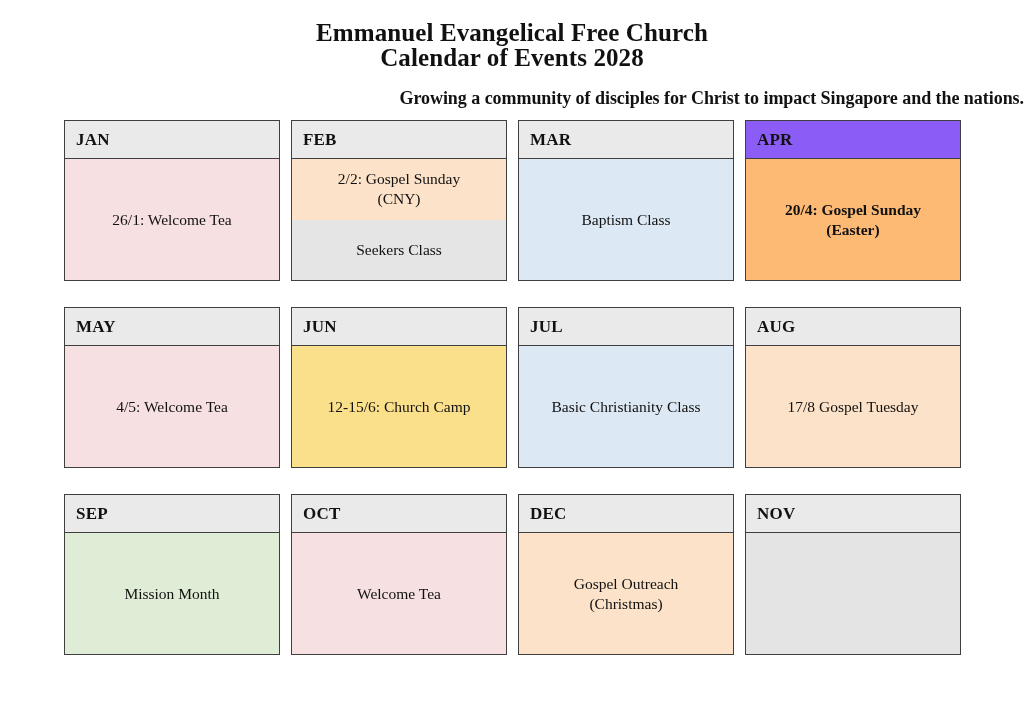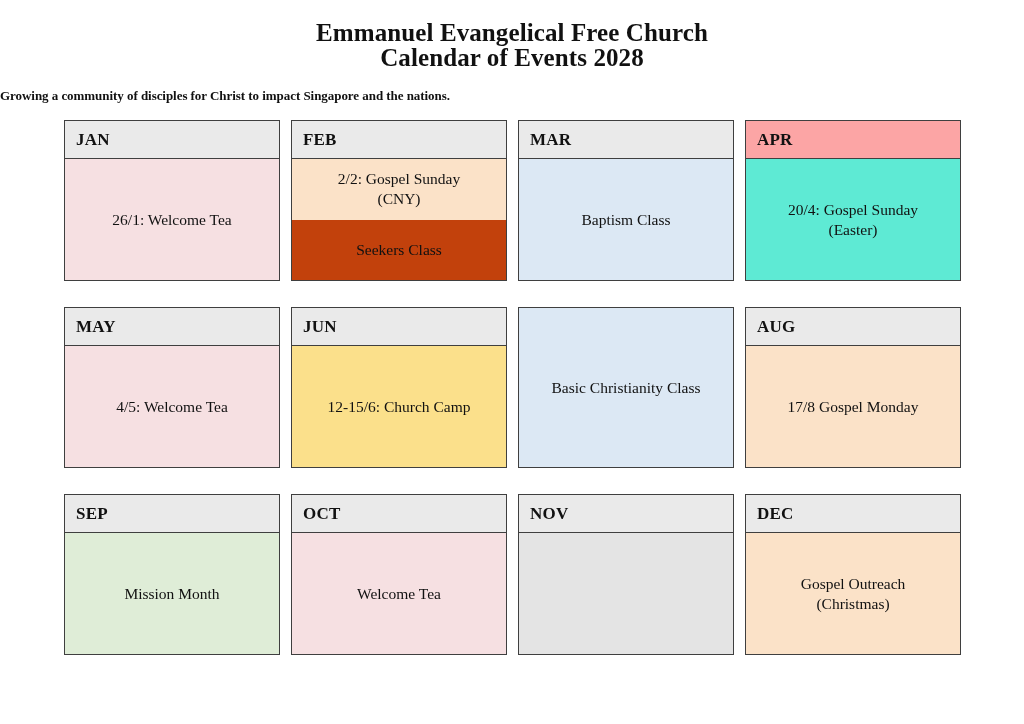--- a/index.html
+++ b/index.html
@@ -26,22 +26,22 @@
     text-align: center;
     padding-top: 20px;
   }
   .title-line {
     font-size: 25px;
     font-weight: bold;
     line-height: 25px;
     letter-spacing: 0.1px;
   }
   .tagline {
-    text-align: left;
-    font-size: 13px;
+    text-align: right;
+    font-size: 18px;
     font-weight: bold;
     margin-top: 18px;
     letter-spacing: -0.05px;
   }
   
   .calendar-grid {
     position: absolute;
     left: 64px;
     top: 120px;
     width: 776px;
@@ -117,97 +117,100 @@
           <div class="event-band full" style="background: rgb(246, 224, 226);">26/1: Welcome Tea</div>
         </div>
       </div>
       <div class="month-card" style="border-color: rgb(63, 63, 63);">
         <div class="month-header" style="background: rgb(234, 234, 234); border-bottom-color: rgb(63, 63, 63);">
           <span class="month-name">FEB</span>
         </div>
         <div class="month-body">
           <div class="event-band half-top" style="background: rgb(251, 226, 200);">2/2: Gospel Sunday
 (CNY)</div>
-          <div class="event-band half-bottom" style="background: #c2410c;">Seekers Class</div>
+          <div class="event-band half-bottom" style="background: #e5e5e5;">Seekers Class</div>
         </div>
       </div>
       <div class="month-card" style="border-color: rgb(63, 63, 63);">
         <div class="month-header" style="background: rgb(234, 234, 234); border-bottom-color: rgb(63, 63, 63);">
           <span class="month-name">MAR</span>
         </div>
         <div class="month-body">
           <div class="event-band full" style="background: rgb(220, 232, 244);">Baptism Class</div>
         </div>
       </div>
       <div class="month-card" style="border-color: rgb(63, 63, 63);">
-        <div class="month-header" style="background: #fca5a5; border-bottom-color: rgb(63, 63, 63);">
+        <div class="month-header" style="background: #8b5cf6; border-bottom-color: rgb(63, 63, 63);">
           <span class="month-name">APR</span>
         </div>
         <div class="month-body">
-          <div class="event-band full" style="background: #5eead4;">20/4: Gospel Sunday
+          <div class="event-band full" style="background: #fdba74; font-weight: bold;">20/4: Gospel Sunday
 (Easter)</div>
         </div>
       </div>
       <div class="month-card" style="border-color: rgb(63, 63, 63);">
         <div class="month-header" style="background: rgb(234, 234, 234); border-bottom-color: rgb(63, 63, 63);">
           <span class="month-name">MAY</span>
         </div>
         <div class="month-body">
           <div class="event-band full" style="background: rgb(246, 224, 226);">4/5: Welcome Tea</div>
         </div>
       </div>
       <div class="month-card" style="border-color: rgb(63, 63, 63);">
         <div class="month-header" style="background: rgb(234, 234, 234); border-bottom-color: rgb(63, 63, 63);">
           <span class="month-name">JUN</span>
         </div>
         <div class="month-body">
           <div class="event-band full" style="background: rgb(251, 224, 139);">12-15/6: Church Camp</div>
         </div>
       </div>
       <div class="month-card" style="border-color: rgb(63, 63, 63);">
+        <div class="month-header" style="background: rgb(234, 234, 234); border-bottom-color: rgb(63, 63, 63);">
+          <span class="month-name">JUL</span>
+        </div>
         <div class="month-body">
           <div class="event-band full" style="background: rgb(220, 232, 244);">Basic Christianity Class</div>
         </div>
       </div>
       <div class="month-card" style="border-color: rgb(63, 63, 63);">
         <div class="month-header" style="background: rgb(234, 234, 234); border-bottom-color: rgb(63, 63, 63);">
           <span class="month-name">AUG</span>
         </div>
         <div class="month-body">
-          <div class="event-band full" style="background: rgb(251, 226, 200);">17/8 Gospel Monday</div>
+          <div class="event-band full" style="background: rgb(251, 226, 200);">17/8 Gospel Tuesday</div>
         </div>
       </div>
       <div class="month-card" style="border-color: rgb(63, 63, 63);">
         <div class="month-header" style="background: rgb(234, 234, 234); border-bottom-color: rgb(63, 63, 63);">
           <span class="month-name">SEP</span>
         </div>
         <div class="month-body">
           <div class="event-band full" style="background: rgb(223, 237, 215);">Mission Month</div>
         </div>
       </div>
       <div class="month-card" style="border-color: rgb(63, 63, 63);">
         <div class="month-header" style="background: rgb(234, 234, 234); border-bottom-color: rgb(63, 63, 63);">
           <span class="month-name">OCT</span>
         </div>
         <div class="month-body">
           <div class="event-band full" style="background: rgb(246, 224, 226);">Welcome Tea</div>
-        </div>
-      </div>
-      <div class="month-card" style="border-color: rgb(63, 63, 63);">
-        <div class="month-header" style="background: rgb(234, 234, 234); border-bottom-color: rgb(63, 63, 63);">
-          <span class="month-name">NOV</span>
-        </div>
-        <div class="month-body">
-          <div class="event-band empty" style="background: rgb(228, 228, 228);"></div>
         </div>
       </div>
       <div class="month-card" style="border-color: rgb(63, 63, 63);">
         <div class="month-header" style="background: rgb(234, 234, 234); border-bottom-color: rgb(63, 63, 63);">
           <span class="month-name">DEC</span>
         </div>
         <div class="month-body">
           <div class="event-band full" style="background: rgb(251, 226, 200);">Gospel Outreach
 (Christmas)</div>
         </div>
       </div>
+      <div class="month-card" style="border-color: rgb(63, 63, 63);">
+        <div class="month-header" style="background: rgb(234, 234, 234); border-bottom-color: rgb(63, 63, 63);">
+          <span class="month-name">NOV</span>
+        </div>
+        <div class="month-body">
+          <div class="event-band empty" style="background: rgb(228, 228, 228);"></div>
+        </div>
+      </div>
     </div>
 
 </div>
 
 </body></html>

